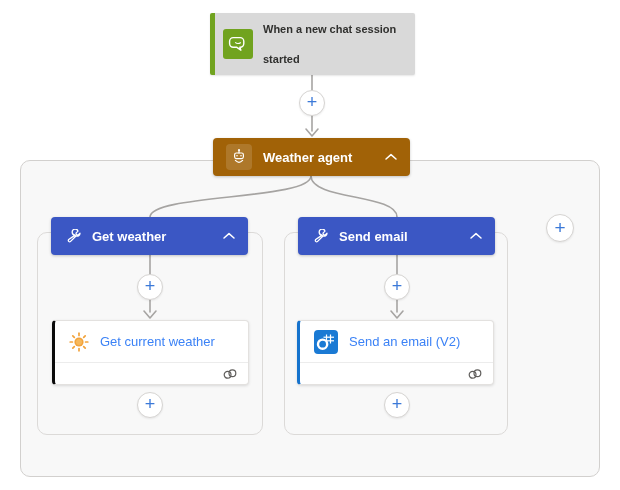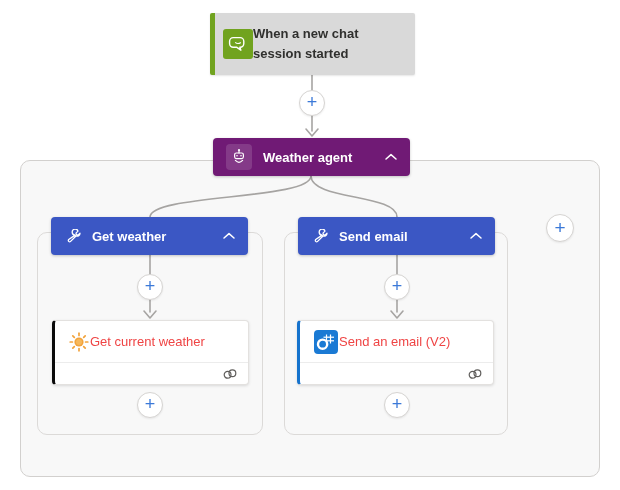--- a/index.html
+++ b/index.html
@@ -16,45 +16,45 @@
   
   svg.wires{position:absolute;left:0;top:0;pointer-events:none;}
   
   .trigger{
     position:absolute;left:210px;top:13px;width:205px;height:62px;background:#d9d9d9;
     border-left:5px solid #71a31f;border-radius:2px;box-sizing:border-box;
     display:flex;align-items:center;box-shadow:0 1px 2px rgba(0,0,0,.10);
   }
   .trigger .tile{width:30px;height:30px;border-radius:3px;background:#71a31f;
     margin-left:8px;flex:0 0 auto;display:flex;align-items:center;justify-content:center;}
-  .trigger .t-label{margin-left:0;width:138px;font-size:13px;font-weight:700;
-    color:#30302e;line-height:20px;}
+  .trigger .t-label{margin-left:10px;width:138px;font-size:11px;font-weight:700;
+    color:#30302e;line-height:30px;}
   
   .hdr{
     position:absolute;height:38px;width:197px;border-radius:4px;box-sizing:border-box;
     display:flex;align-items:center;box-shadow:0 1px 3px rgba(0,0,0,.22);color:#ffffff;
   }
-  .hdr.agent{left:213px;top:138px;background:#701a75;}
+  .hdr.agent{left:213px;top:138px;background:#a16207;}
   .hdr.tool-left{left:51px;top:217px;background:#3b57c4;}
   .hdr.tool-right{left:298px;top:217px;background:#3b57c4;}
   .hdr .tile{width:26px;height:26px;border-radius:4px;background:rgba(255,255,255,.14);
     margin-left:13px;display:flex;align-items:center;justify-content:center;flex:0 0 auto;}
   .hdr .wrench{margin-left:15px;display:flex;align-items:center;flex:0 0 auto;}
   .hdr .h-label{margin-left:11px;font-size:13px;font-weight:700;white-space:nowrap;}
   .hdr .chev{position:absolute;right:12px;top:50%;transform:translateY(-50%);display:flex;}
   
   .card{
     position:absolute;top:320px;width:197px;height:65px;background:#ffffff;border-radius:4px;
     border:1px solid #e3e1df;box-sizing:border-box;box-shadow:0 1px 3px rgba(0,0,0,.13);
   }
   .card.accent-black{border-left:3px solid #0a0a0a;}
   .card.accent-blue{border-left:3px solid #1673cd;text-align:right;}
   .card .row{height:41px;display:flex;align-items:center;}
   .card .row .c-icon{margin-left:13px;display:flex;flex:0 0 auto;}
-  .card .row .c-label{font-size:13px;color:#ef4444;white-space:nowrap;}
+  .card .row .c-label{margin-left:10px;font-size:13px;color:#3b82f6;white-space:nowrap;}
   .card .foot{height:22px;border-top:1px solid #ececec;display:flex;align-items:center;
     justify-content:flex-end;padding-right:10px;}
   
   .plus{
     position:absolute;width:26px;height:26px;border-radius:50%;background:#ffffff;
     border:1px solid #d6d4d2;box-sizing:border-box;display:flex;align-items:center;
     justify-content:center;color:#3b79d8;font-size:18px;font-weight:400;line-height:1;
     box-shadow:0 1px 2px rgba(0,0,0,.07);cursor:pointer;
   }
   .plus.side{width:28px;height:28px;font-size:19px;}

